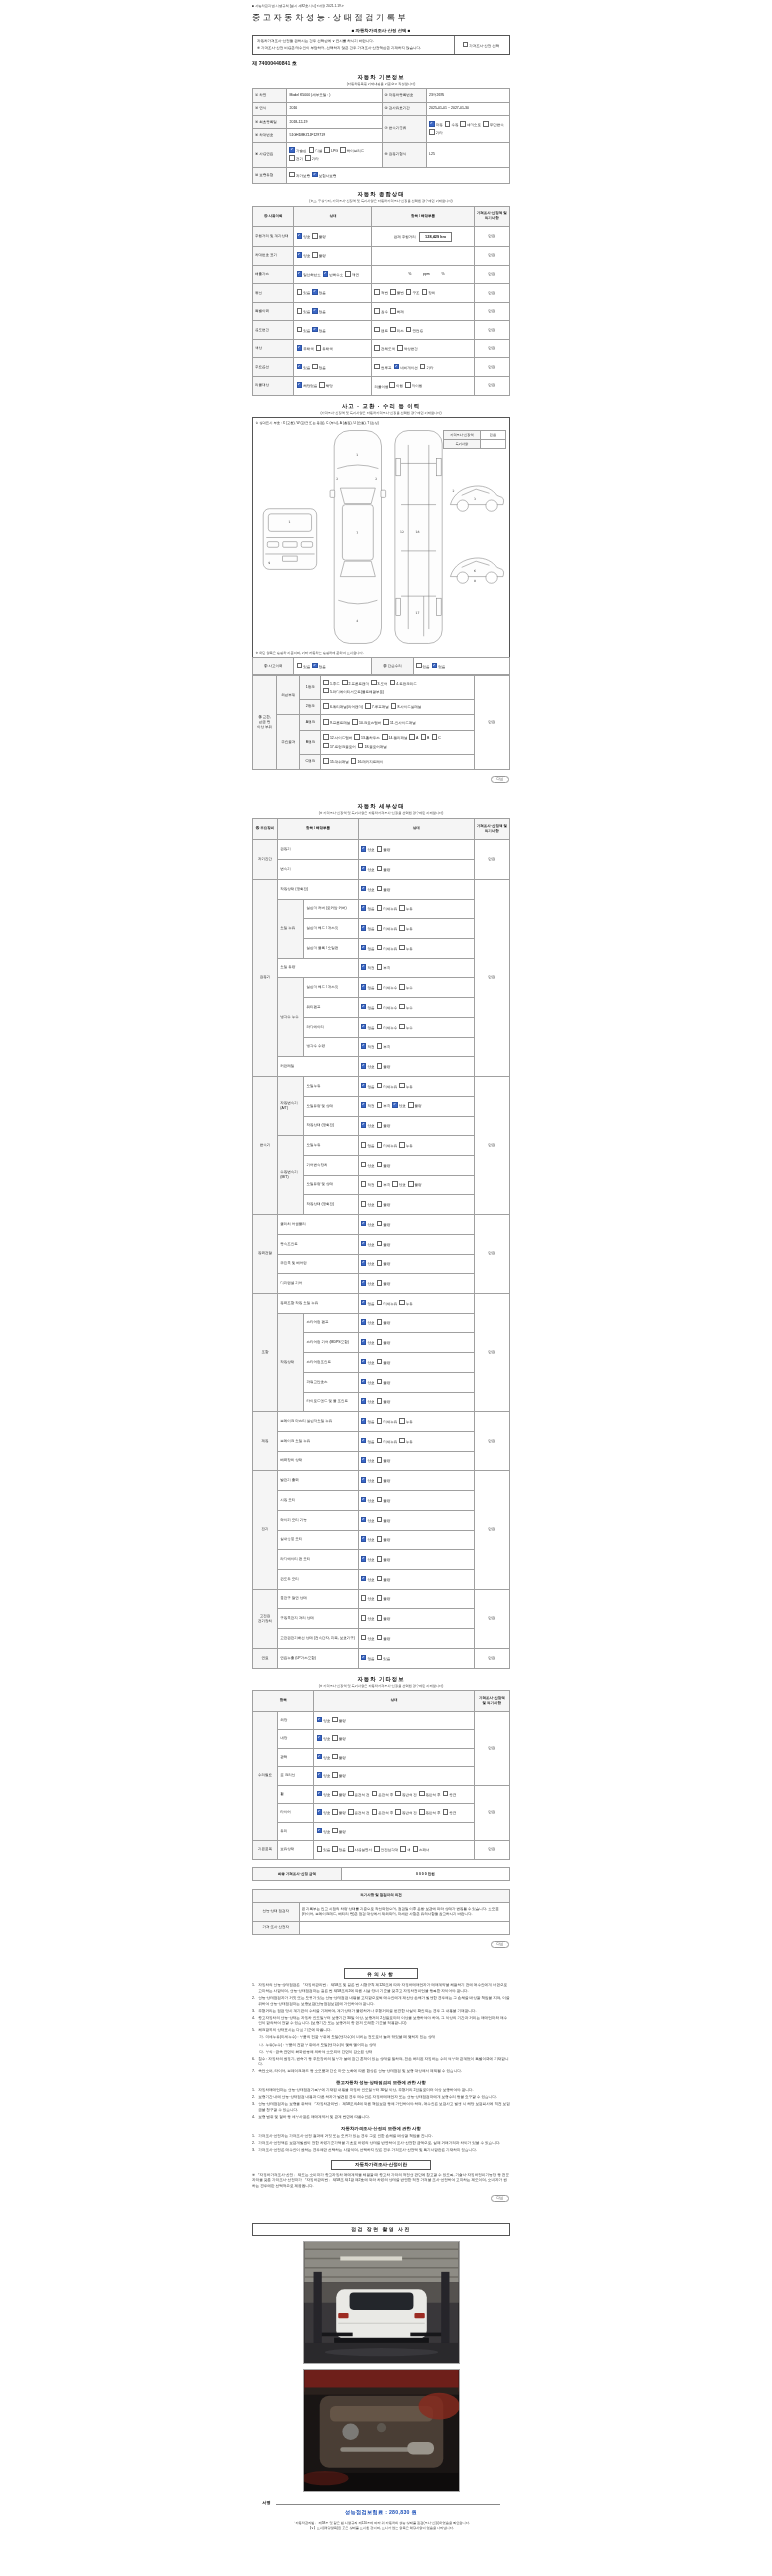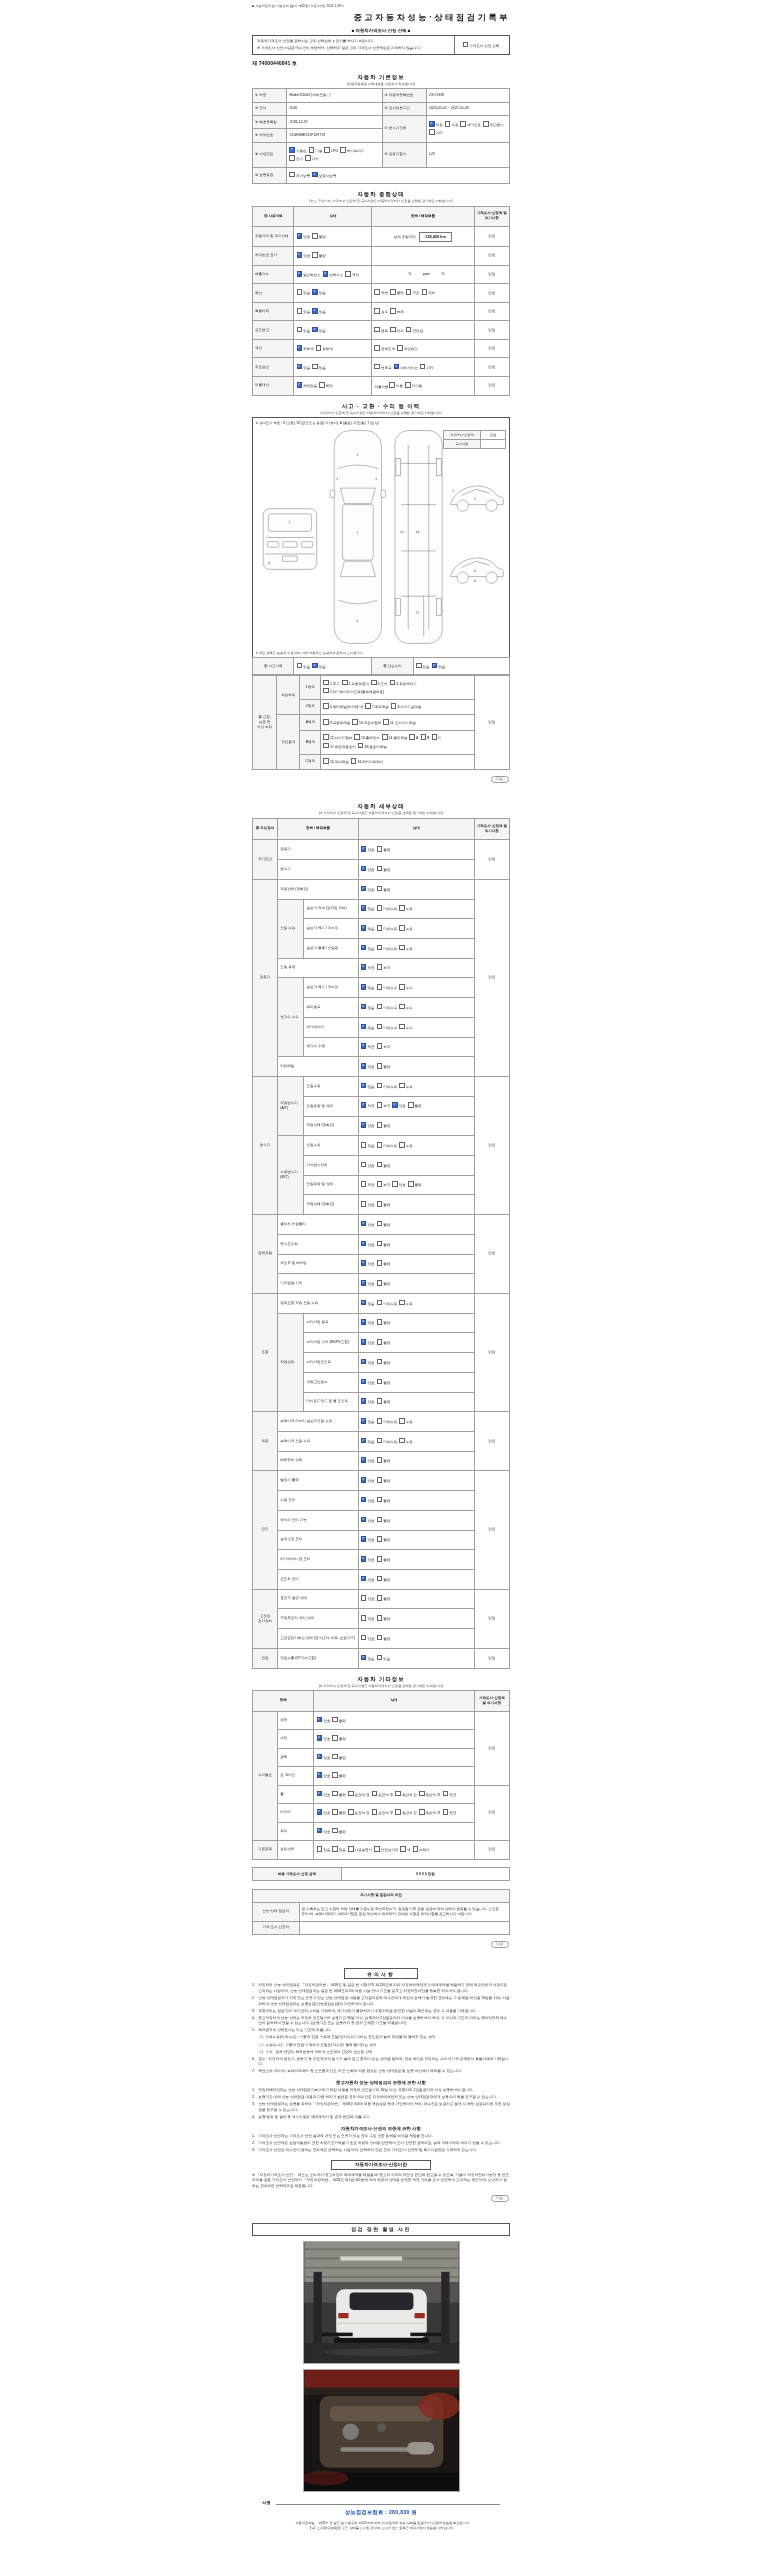--- a/index.html
+++ b/index.html
@@ -1,19 +1,19 @@
 <!DOCTYPE html>
 <html style="font-size:8.2px"><head>
 <meta charset="utf-8">
 <style>
   html,body{margin:0;padding:0;}
   body{width:773px;height:2576px;background:#ffffff;font-family:"Liberation Sans","DejaVu Sans",sans-serif;color:#141414;overflow:hidden;position:relative;}
   .doc{width:258px;margin-left:252px;padding-top:4.1px;}
   .formref{font-size:3.3px;color:#333;margin-bottom:4.1px;}
-  .title{text-align:right;font-size:8.2px;font-weight:bold;letter-spacing:2.6px;margin:2.1px 0 5.2px;}
+  .title{text-align:left;font-size:8.2px;font-weight:normal;letter-spacing:2.6px;margin:2.1px 0 5.2px;}
   .selhead{text-align:center;font-size:4.4px;font-weight:bold;margin-bottom:1.5px;}
   .selbox{border:0.8px solid #555;display:flex;}
   .selbox .sl{flex:1;padding:2.6px 4.1px;font-size:3.5px;line-height:1.8;}
   .selbox .sc{width:54px;border-left:0.5px solid #777;display:flex;align-items:center;justify-content:center;font-size:3.5px;}
   .docnum{font-size:5.2px;font-weight:bold;margin:5.2px 0 1px;}
   .sec{margin-top:7.2px;}
   .sec-t{text-align:center;font-weight:bold;font-size:5.4px;letter-spacing:1px;}
   .sec-n{text-align:center;font-size:3.2px;color:#333;margin:1px 0 2.1px;}
   table{border-collapse:collapse;width:100%;table-layout:fixed;border:0.8px solid #555;}
   td{border:0.5px solid #a0a0a0;font-size:3.5px;padding:3.6px 2.1px;vertical-align:middle;line-height:1.5;word-break:keep-all;}

